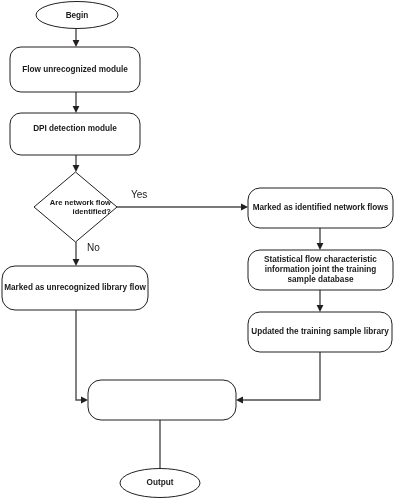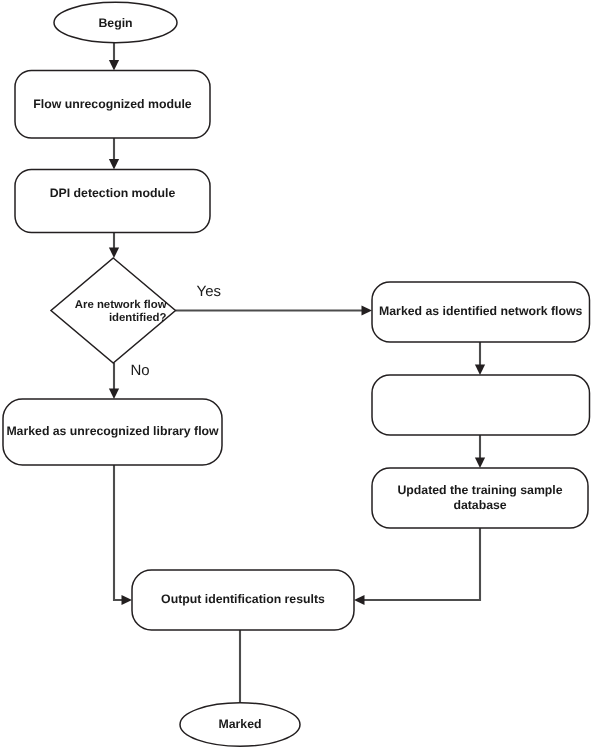--- a/index.html
+++ b/index.html
@@ -144,24 +144,24 @@
   <div class="node-label label-process" style="left:10px; top:47px; width:130px; height:45px;">Flow unrecognized module</div>
 
   <div class="node-label label-process" style="left:10px; top:113px; width:130px; height:31px;">DPI detection module</div>
 
   <div class="node-label label-decision" style="left:40px; top:190px; width:71px; height:34px;text-align:right;">Are network flow identified?</div>
 
   <div class="node-label label-process" style="left:2px; top:266px; width:146px; height:44px;">Marked as unrecognized library flow</div>
 
   <div class="node-label label-process" style="left:248px; top:188px; width:145px; height:40px;">Marked as identified network flows</div>
 
+  <div class="node-label label-process" style="left:251px; top:250px; width:139px; height:40px;">Statistical flow characteristic information joint the training sample database</div>
 
-  <div class="node-label label-process" style="left:248px; top:312px; width:144px; height:40px;">Updated the training sample database</div>
+  <div class="node-label label-process" style="left:248px; top:312px; width:144px; height:40px;">Updated the training sample library</div>
 
-  <div class="node-label label-process" style="left:88px; top:380px; width:148px; height:40px;">Output identification results</div>
 
-  <div class="node-label label-terminal" style="left:120px; top:468px; width:80px; height:29px;">Marked</div>
+  <div class="node-label label-terminal" style="left:120px; top:468px; width:80px; height:29px;">Output</div>
 
   <div class="edge-label" style="left:131px; top:189px;">Yes</div>
 
   <div class="edge-label" style="left:55px; top:242px;margin-left:32px;">No</div>
 
 </div>
 
 </body></html>

